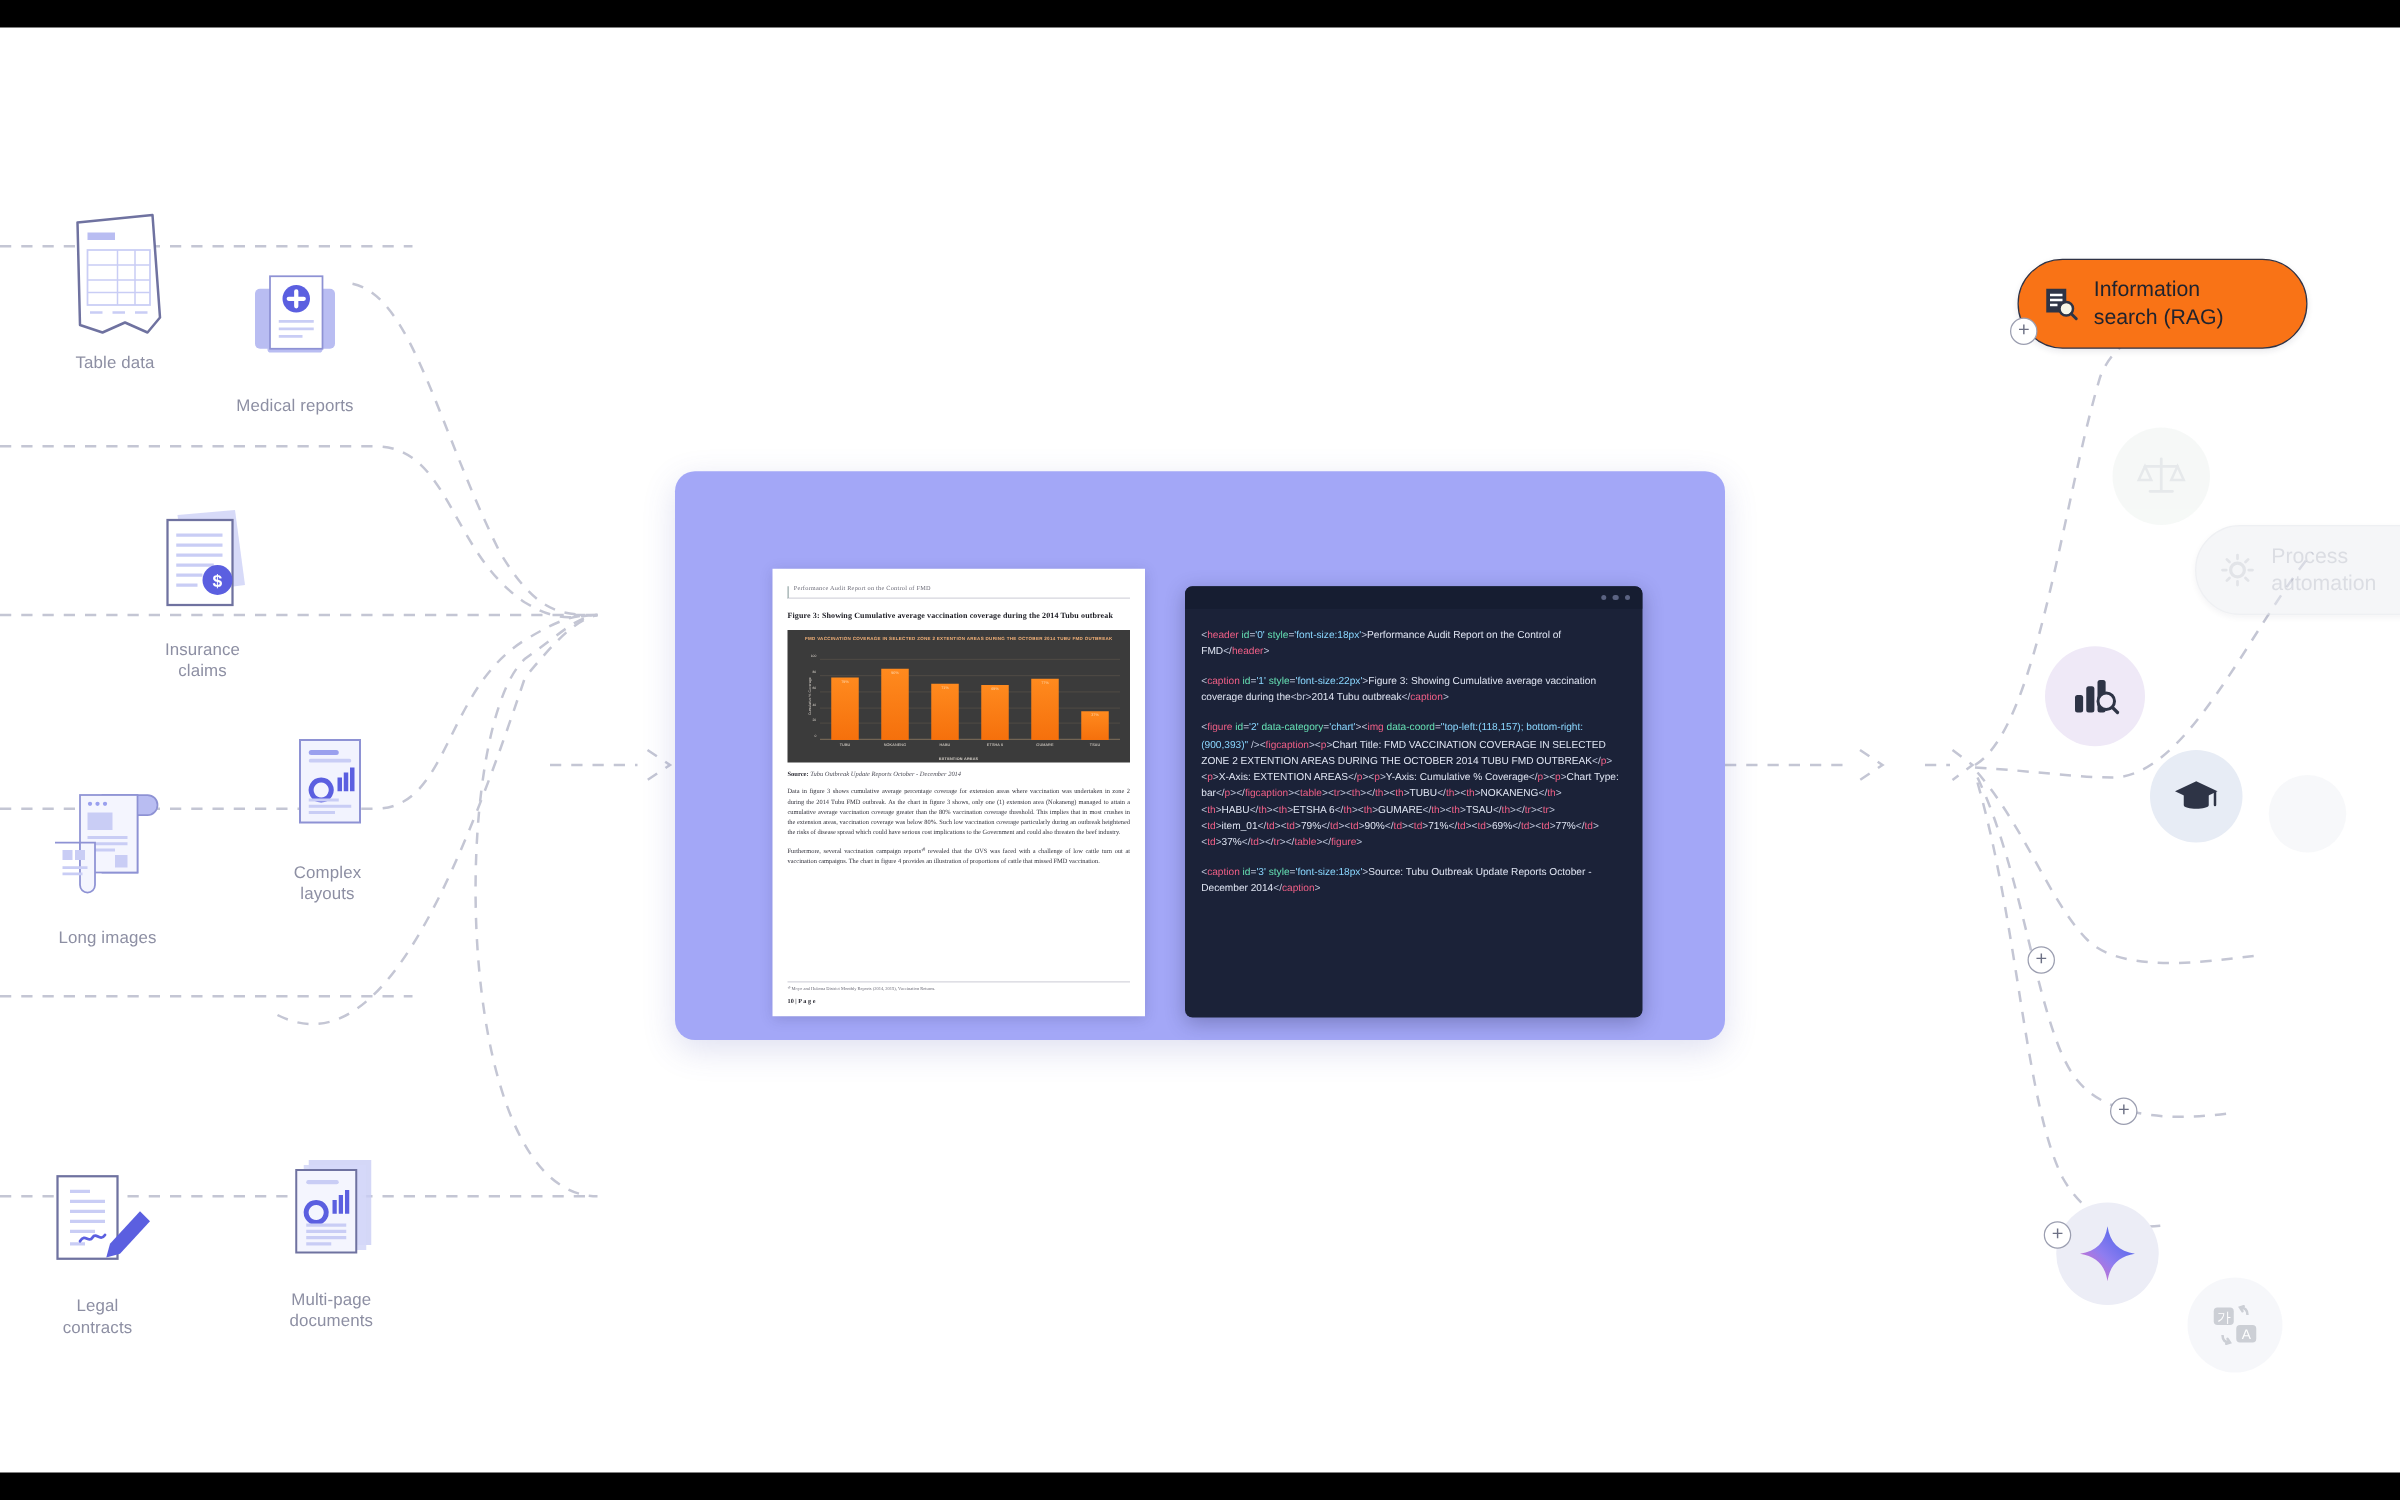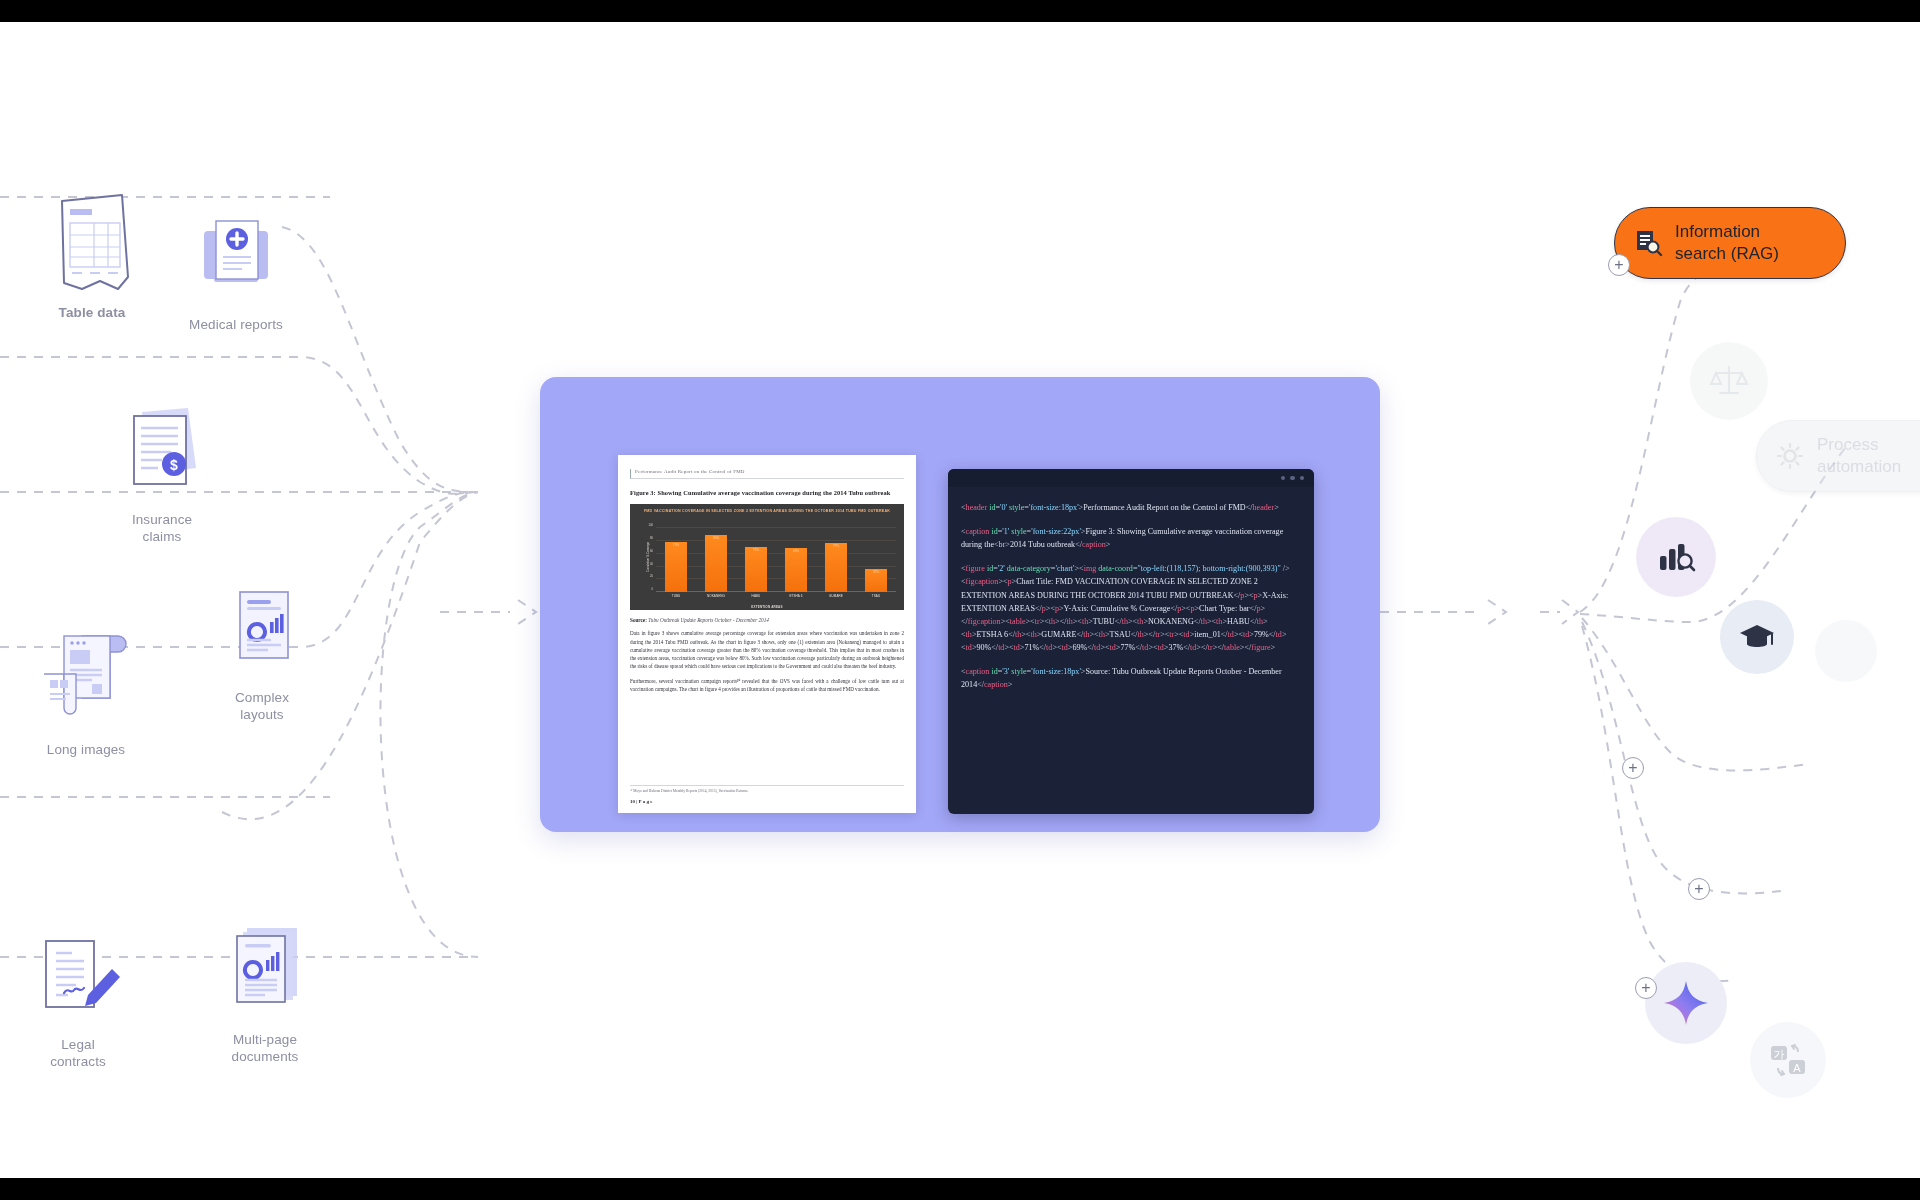--- a/index.html
+++ b/index.html
@@ -99,21 +99,21 @@
 
   
   #code {
     position:absolute; left:408px; top:92px; width:366px; height:345px;
     background:#1b2238; border-radius:6px; overflow:hidden;
     box-shadow:0 4px 16px rgba(25,30,70,.3);
   }
   #code .chrome { height:18px; background:#161d31; display:flex; align-items:center; justify-content:flex-end; padding-right:10px; gap:5px; }
   #code .dot { width:4.5px; height:4.5px; border-radius:50%; background:#5b6382; }
   #code .body {
-    padding:14px 13px; font-family:Liberation Serif, serif;
+    padding:14px 13px; font-family:Liberation Sans, sans-serif;
     font-size:8.1px; line-height:1.62; color:#dfe4f2; white-space:pre-wrap;
     word-break:break-word;
   }
   .tg { color:#ef5f86; }     
   .at { color:#66e0b4; }     
   .vl { color:#8ad7ff; }     
   .br { color:#c3cade; }     
   .blk { margin-bottom:11px; }
 
   
@@ -168,21 +168,21 @@
   <svg class="conn" style="left:1520px;top:0;width:400px;height:1100px;">
     <path d="M20,590 L40,590"></path>
     <path d="M42,578 L58,590 L42,602" stroke-dasharray="0" stroke-width="2.2"></path>
     <path d="M60,590 C110,560 130,380 160,280 C180,225 260,235 280,240"></path>
     <path d="M60,592 C110,595 140,600 170,600 C230,600 280,480 330,420"></path>
     <path d="M62,596 C100,640 120,700 150,730 C180,760 260,745 290,742"></path>
     <path d="M62,600 C100,680 110,800 140,840 C170,880 240,872 268,868"></path>
     <path d="M62,604 C95,720 100,860 130,920 C155,965 195,960 215,958"></path>
   </svg>
 
-  <div class="src" style="left:2px;top:163px;font-weight:bold;">
+  <div class="src" style="left:2px;top:140px;">
     <div class="art">
       <svg width="88" height="104" viewBox="0 0 88 104">
         <path d="M14,10 L74,4 L80,86 L70,98 L52,90 L34,98 L16,92 Z" fill="#ffffff" stroke="#6f72a0" stroke-width="2" stroke-linejoin="round"></path>
         <rect x="22" y="18" width="22" height="6" fill="#b9bdf2"></rect>
         <rect x="22" y="32" width="50" height="44" fill="none" stroke="#c9cdf5" stroke-width="1.4"></rect>
         <path d="M22,44 H72 M22,56 H72 M22,66 H72 M46,32 V76 M60,32 V76" stroke="#c9cdf5" stroke-width="1.2"></path>
         <path d="M24,82 H34 M42,82 H52 M60,82 H70" stroke="#c9cdf5" stroke-width="2"></path>
       </svg>
     </div>
     <div class="cap">Table data</div>

